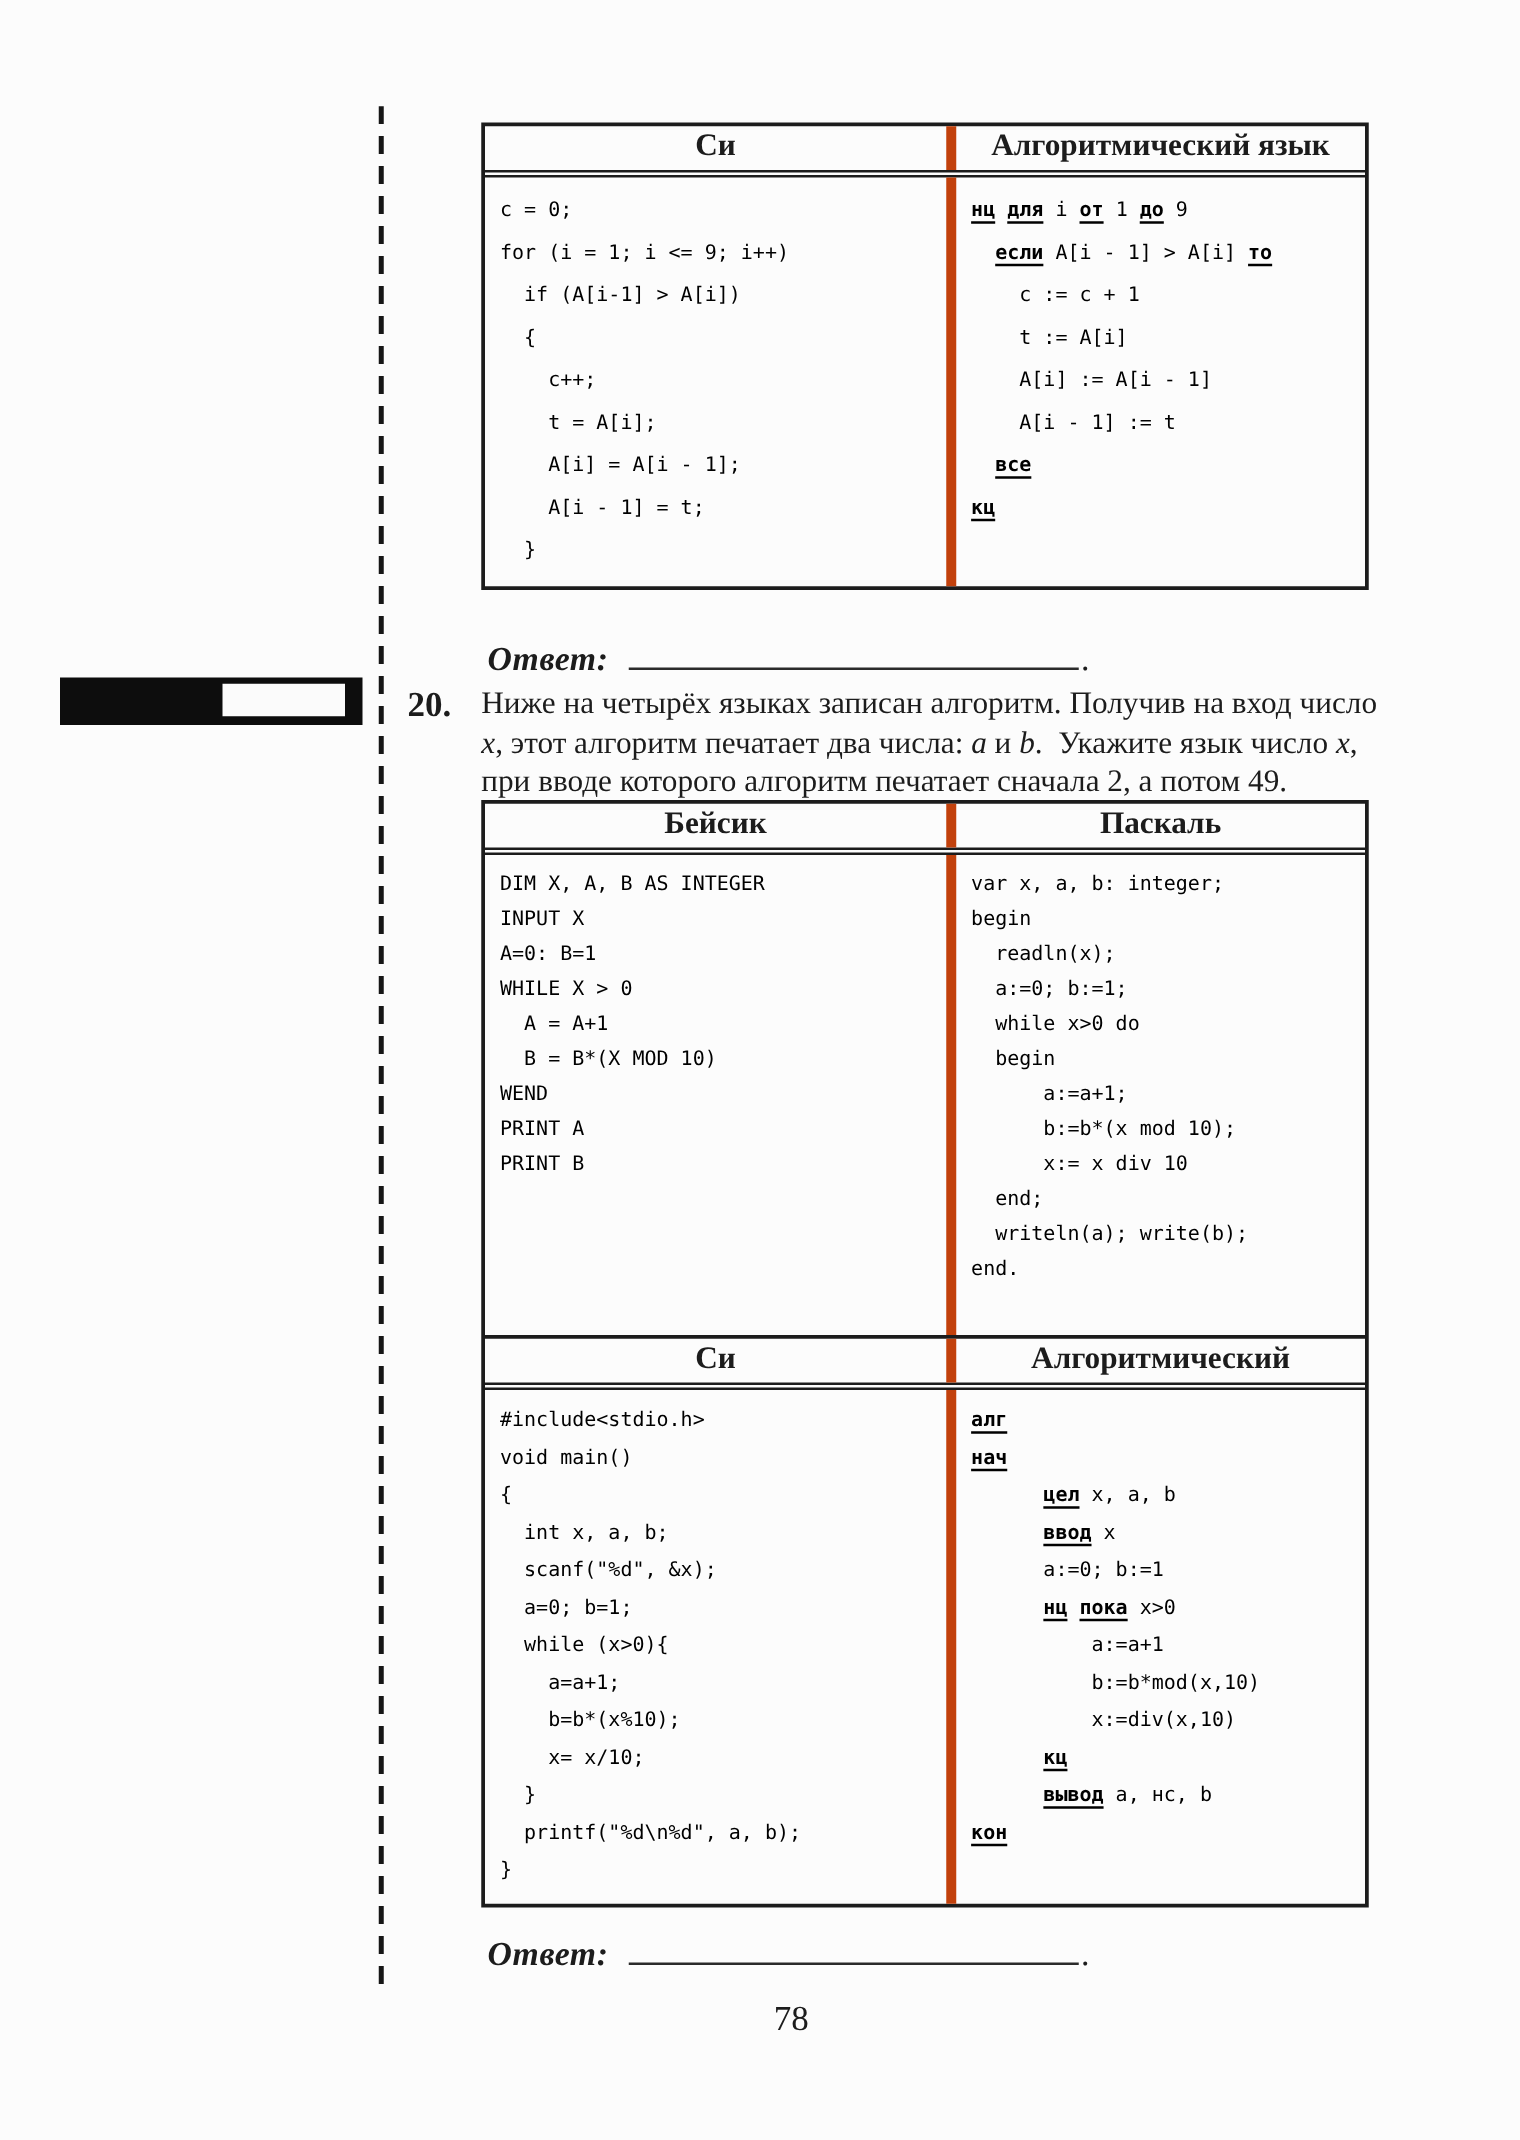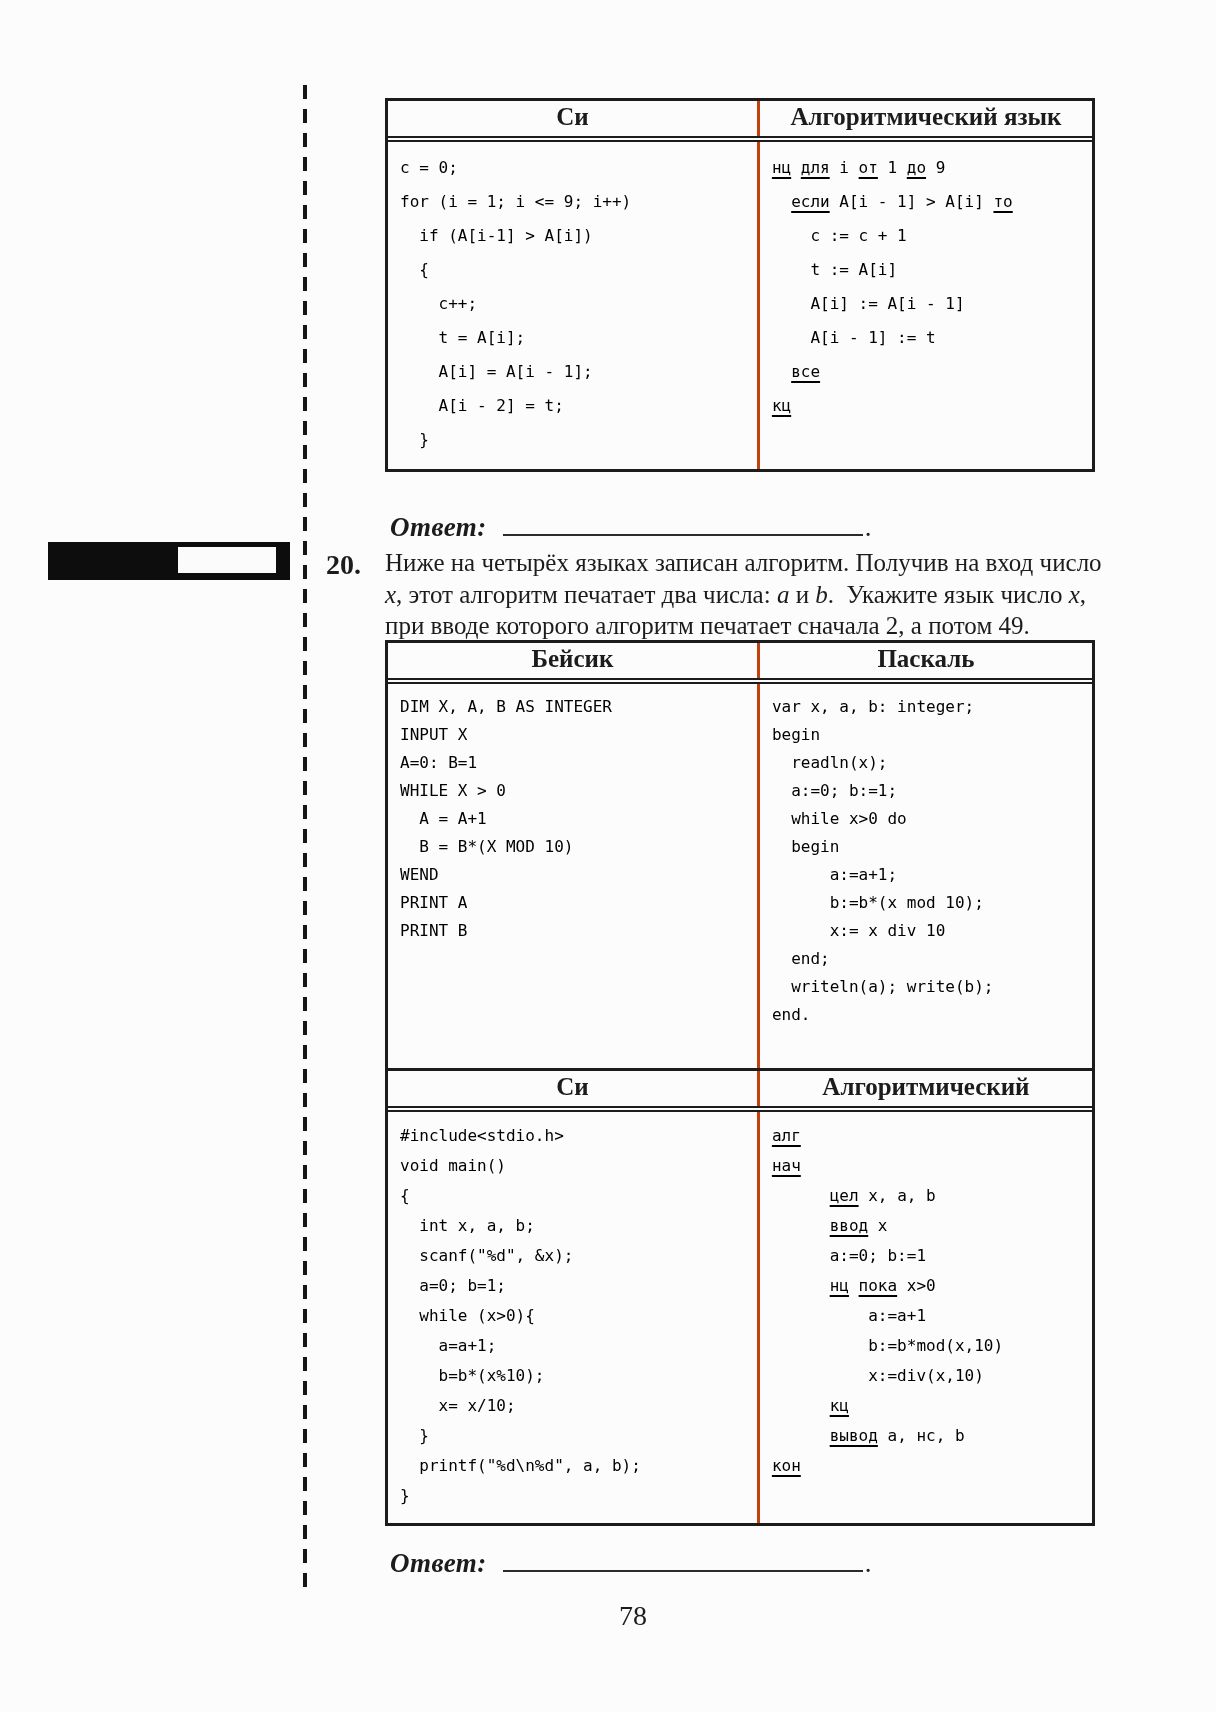--- a/index.html
+++ b/index.html
@@ -14,29 +14,29 @@
   }
   
   .black-bar{position:absolute;left:48px;top:542px;width:242px;height:38px;background:#0d0d0d;}
   .black-bar .inner{position:absolute;left:130px;top:5px;width:98px;height:26px;background:#fbfbfb;}
   
   .tbl{position:absolute;left:385px;width:710px;border:3px solid #1c1c1c;background:transparent;box-sizing:border-box;}
   .trow{display:flex;align-items:stretch;}
   .thead{border-bottom:6px double #1c1c1c;}
   .hcell{box-sizing:border-box;text-align:center;font-weight:bold;font-size:25px;padding:2px 0 5px 0;line-height:28px;}
   .col-l{width:52.4%;}
-  .col-r{width:47.6%;border-left:3px solid #c2410c;box-sizing:border-box;}
+  .col-r{width:47.6%;border-left:8px solid #c2410c;box-sizing:border-box;}
   .body-row{border-top:none;}
   .rowsep{border-top:3px solid #1c1c1c;border-bottom:6px double #1c1c1c;}
   .code{font-family:"DejaVu Sans Mono","Liberation Mono",monospace;font-size:16px;color:#000000;padding:9px 10px 12px 12px;box-sizing:border-box;}
   .cl{white-space:pre;}
   .t1 .cl{line-height:34px;}
   .t2a .cl{line-height:28px;}
   .t2b .cl{line-height:30px;}
-  .u{text-decoration:underline;text-underline-offset:4px;text-decoration-thickness:2px;}
+  .u{text-decoration:underline;text-underline-offset:4px;text-decoration-thickness:2px;font-weight:bold;}
   .it{font-style:italic;}
   
   .answer{position:absolute;left:390px;font-size:27px;line-height:30px;}
   .answer .lbl{font-style:italic;font-weight:bold;letter-spacing:0.5px;margin-top:28px;}
   .answer .blank{display:inline-block;width:360px;height:4px;border-bottom:2px solid #2b2b2b;margin-left:16px;}
   .answer .dot{margin-left:2px;}
   
   .prob-num{position:absolute;left:326px;top:549px;font-weight:bold;font-size:28px;}
   .prob-text{position:absolute;left:385px;top:547px;font-size:25px;}
   .prob-text .cl{line-height:31.5px;white-space:pre;}
@@ -61,21 +61,21 @@
     </div>
     <div class="trow body-row">
       <div class="code col-l">
           <div class="cl"><span>c = 0;</span></div>
           <div class="cl"><span>for (i = 1; i &lt;= 9; i++)</span></div>
           <div class="cl"><span>  if (A[i-1] &gt; A[i])</span></div>
           <div class="cl"><span>  {</span></div>
           <div class="cl"><span>    c++;</span></div>
           <div class="cl"><span>    t = A[i];</span></div>
           <div class="cl"><span>    A[i] = A[i - 1];</span></div>
-          <div class="cl"><span>    A[i - 2] = t;</span></div>
+          <div class="cl"><span>    A[i - 1] = t;</span></div>
           <div class="cl"><span>  }</span></div>
         </div>
       <div class="code col-r">
           <div class="cl"><span class="u">нц</span><span> </span><span class="u">для</span><span> i </span><span class="u">от</span><span> 1 </span><span class="u">до</span><span> 9</span></div>
           <div class="cl"><span>  </span><span class="u">если</span><span> A[i - 1] &gt; A[i] </span><span class="u">то</span></div>
           <div class="cl"><span>    c := c + 1</span></div>
           <div class="cl"><span>    t := A[i]</span></div>
           <div class="cl"><span>    A[i] := A[i - 1]</span></div>
           <div class="cl"><span>    A[i - 1] := t</span></div>
           <div class="cl"><span>  </span><span class="u">все</span></div>

